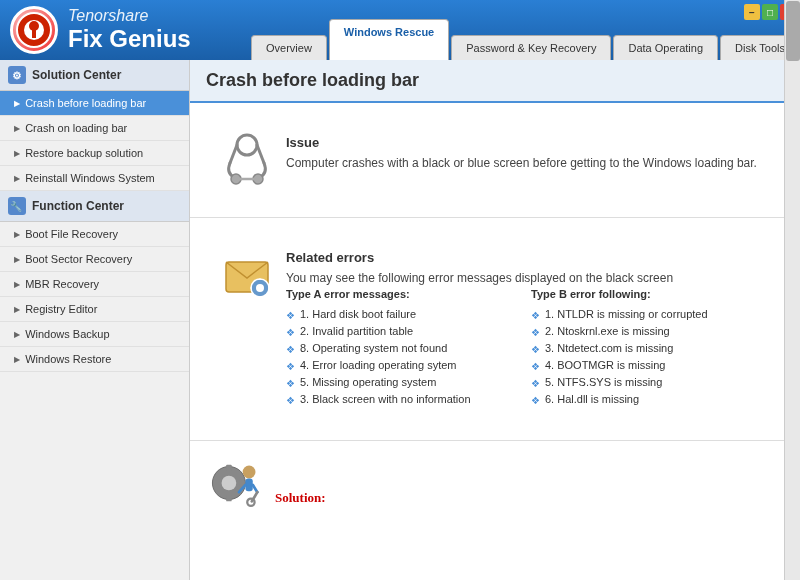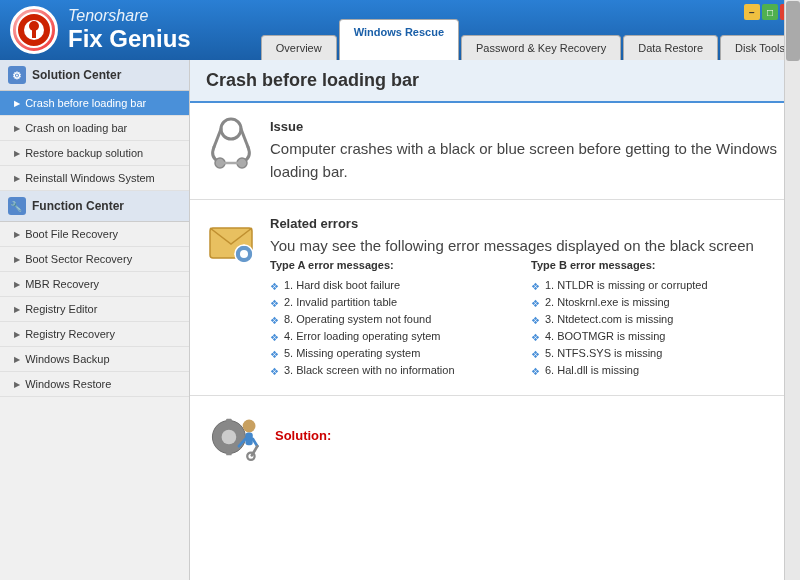--- a/index.html
+++ b/index.html
@@ -158,39 +158,39 @@
       width: 14px;
       height: 60px;
       background: #aaa;
       margin: 1px;
       border-radius: 3px;
     }
 
     
     .info-card {
       display: flex;
-      padding: 16px;
+      padding: 32px;
       border-bottom: 1px solid #ddd;
       gap: 14px;
       align-items: flex-start;
     }
     .info-icon {
       width: 50px; height: 50px;
       flex-shrink: 0;
       display: flex; align-items: center; justify-content: center;
       font-size: 32px;
     }
     .info-card-body { flex: 1; }
     .info-card-title {
       font-weight: bold;
       font-size: 13px;
       color: #333;
       margin-bottom: 4px;
     }
-    .info-card-text { color: #444; font-size: 15px; line-height: 1.5; }
+    .info-card-text { color: #444; font-size: 12px; line-height: 1.5; }
     .error-columns {
       display: flex;
       gap: 8px;
     }
     .error-col { flex: 1; }
     .error-col-title {
       font-size: 11px;
       font-weight: bold;
       color: #333;
       margin-bottom: 6px;
@@ -206,21 +206,22 @@
     .error-bullet {
       color: #4a90d9;
       font-size: 10px;
       margin-top: 2px;
     }
 
     .solution-card {
       display: flex;
       padding: 14px 16px;
       gap: 14px;
-      align-items: center;
+      align-items: flex-end;
+      font-family: Liberation Serif, serif;
     }
     .solution-icon {
       width: 55px; height: 55px;
       flex-shrink: 0;
       font-size: 30px;
       display: flex; align-items: center; justify-content: center;
       position: relative;
     }
     .solution-body { flex: 1; }
     .solution-title {
@@ -251,21 +252,21 @@
   </div>
   <div class="app-title-block">
     <div class="app-subtitle">Tenorshare</div>
     <div class="app-title">Fix Genius</div>
   </div>
 
   <nav class="nav-tabs">
     <div class="nav-tab">Overview</div>
     <div class="nav-tab active">Windows Rescue</div>
     <div class="nav-tab">Password &amp; Key Recovery</div>
-    <div class="nav-tab">Data Restore</div>
+    <div class="nav-tab">Data Operating</div>
     <div class="nav-tab">Disk Tools</div>
   </nav>
 </div>
 
 <div class="main-layout">
 
   <div class="sidebar">
     <div class="sidebar-section-header">
       <span class="sidebar-icon">⚙</span>
       <span>Solution Center</span>
@@ -276,21 +277,20 @@
     <div class="sidebar-item">Reinstall Windows System</div>
 
     <div class="sidebar-section-header">
       <span class="sidebar-icon">🔧</span>
       <span>Function Center</span>
     </div>
     <div class="sidebar-item">Boot File Recovery</div>
     <div class="sidebar-item">Boot Sector Recovery</div>
     <div class="sidebar-item">MBR Recovery</div>
     <div class="sidebar-item">Registry Editor</div>
-    <div class="sidebar-item">Registry Recovery</div>
     <div class="sidebar-item">Windows Backup</div>
     <div class="sidebar-item">Windows Restore</div>
   </div>
 
   <div class="content-area">
     <div class="content-header">
       <h1>Crash before loading bar</h1>
     </div>
 
     <div class="info-card">
@@ -350,21 +350,21 @@
             <div class="error-item">
                 <span class="error-bullet">❖</span>
                 <span>5. Missing operating system</span>
               </div>
             <div class="error-item">
                 <span class="error-bullet">❖</span>
                 <span>3. Black screen with no information</span>
               </div>
           </div>
           <div class="error-col">
-            <div class="error-col-title">Type B error messages:</div>
+            <div class="error-col-title">Type B error following:</div>
             <div class="error-item">
                 <span class="error-bullet">❖</span>
                 <span>1. NTLDR is missing or corrupted</span>
               </div>
             <div class="error-item">
                 <span class="error-bullet">❖</span>
                 <span>2. Ntoskrnl.exe is missing</span>
               </div>
             <div class="error-item">
                 <span class="error-bullet">❖</span>

